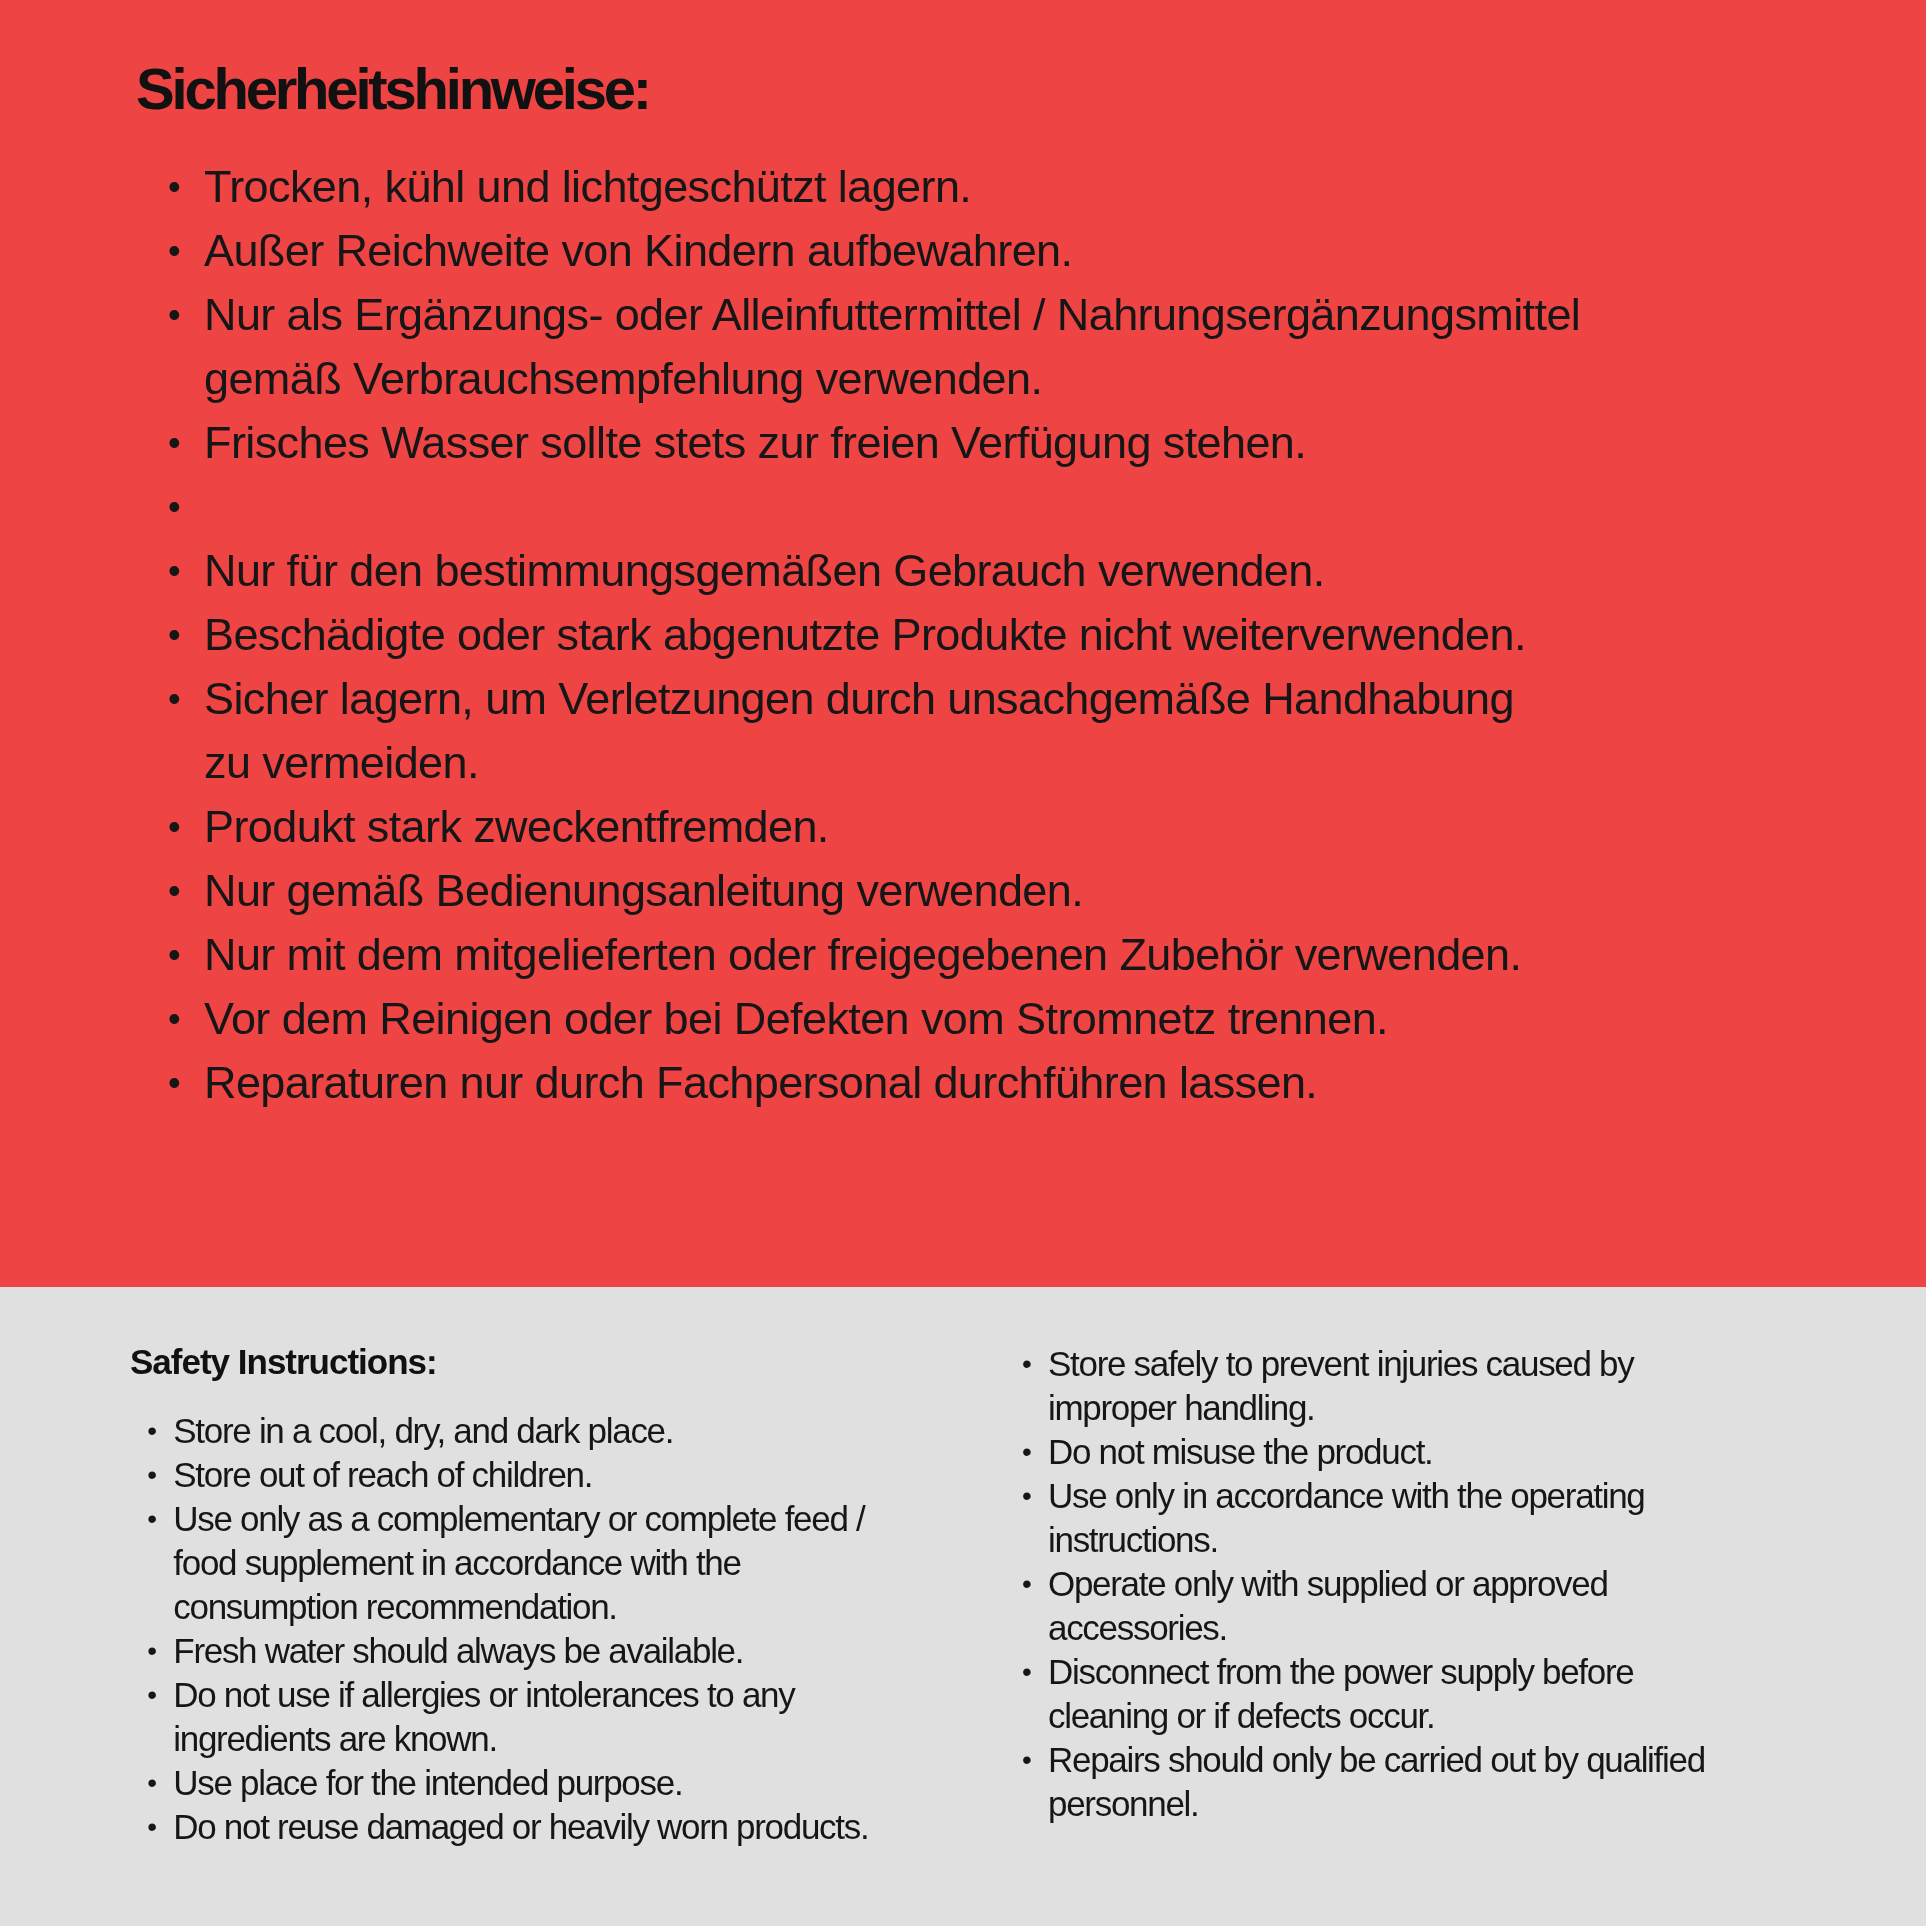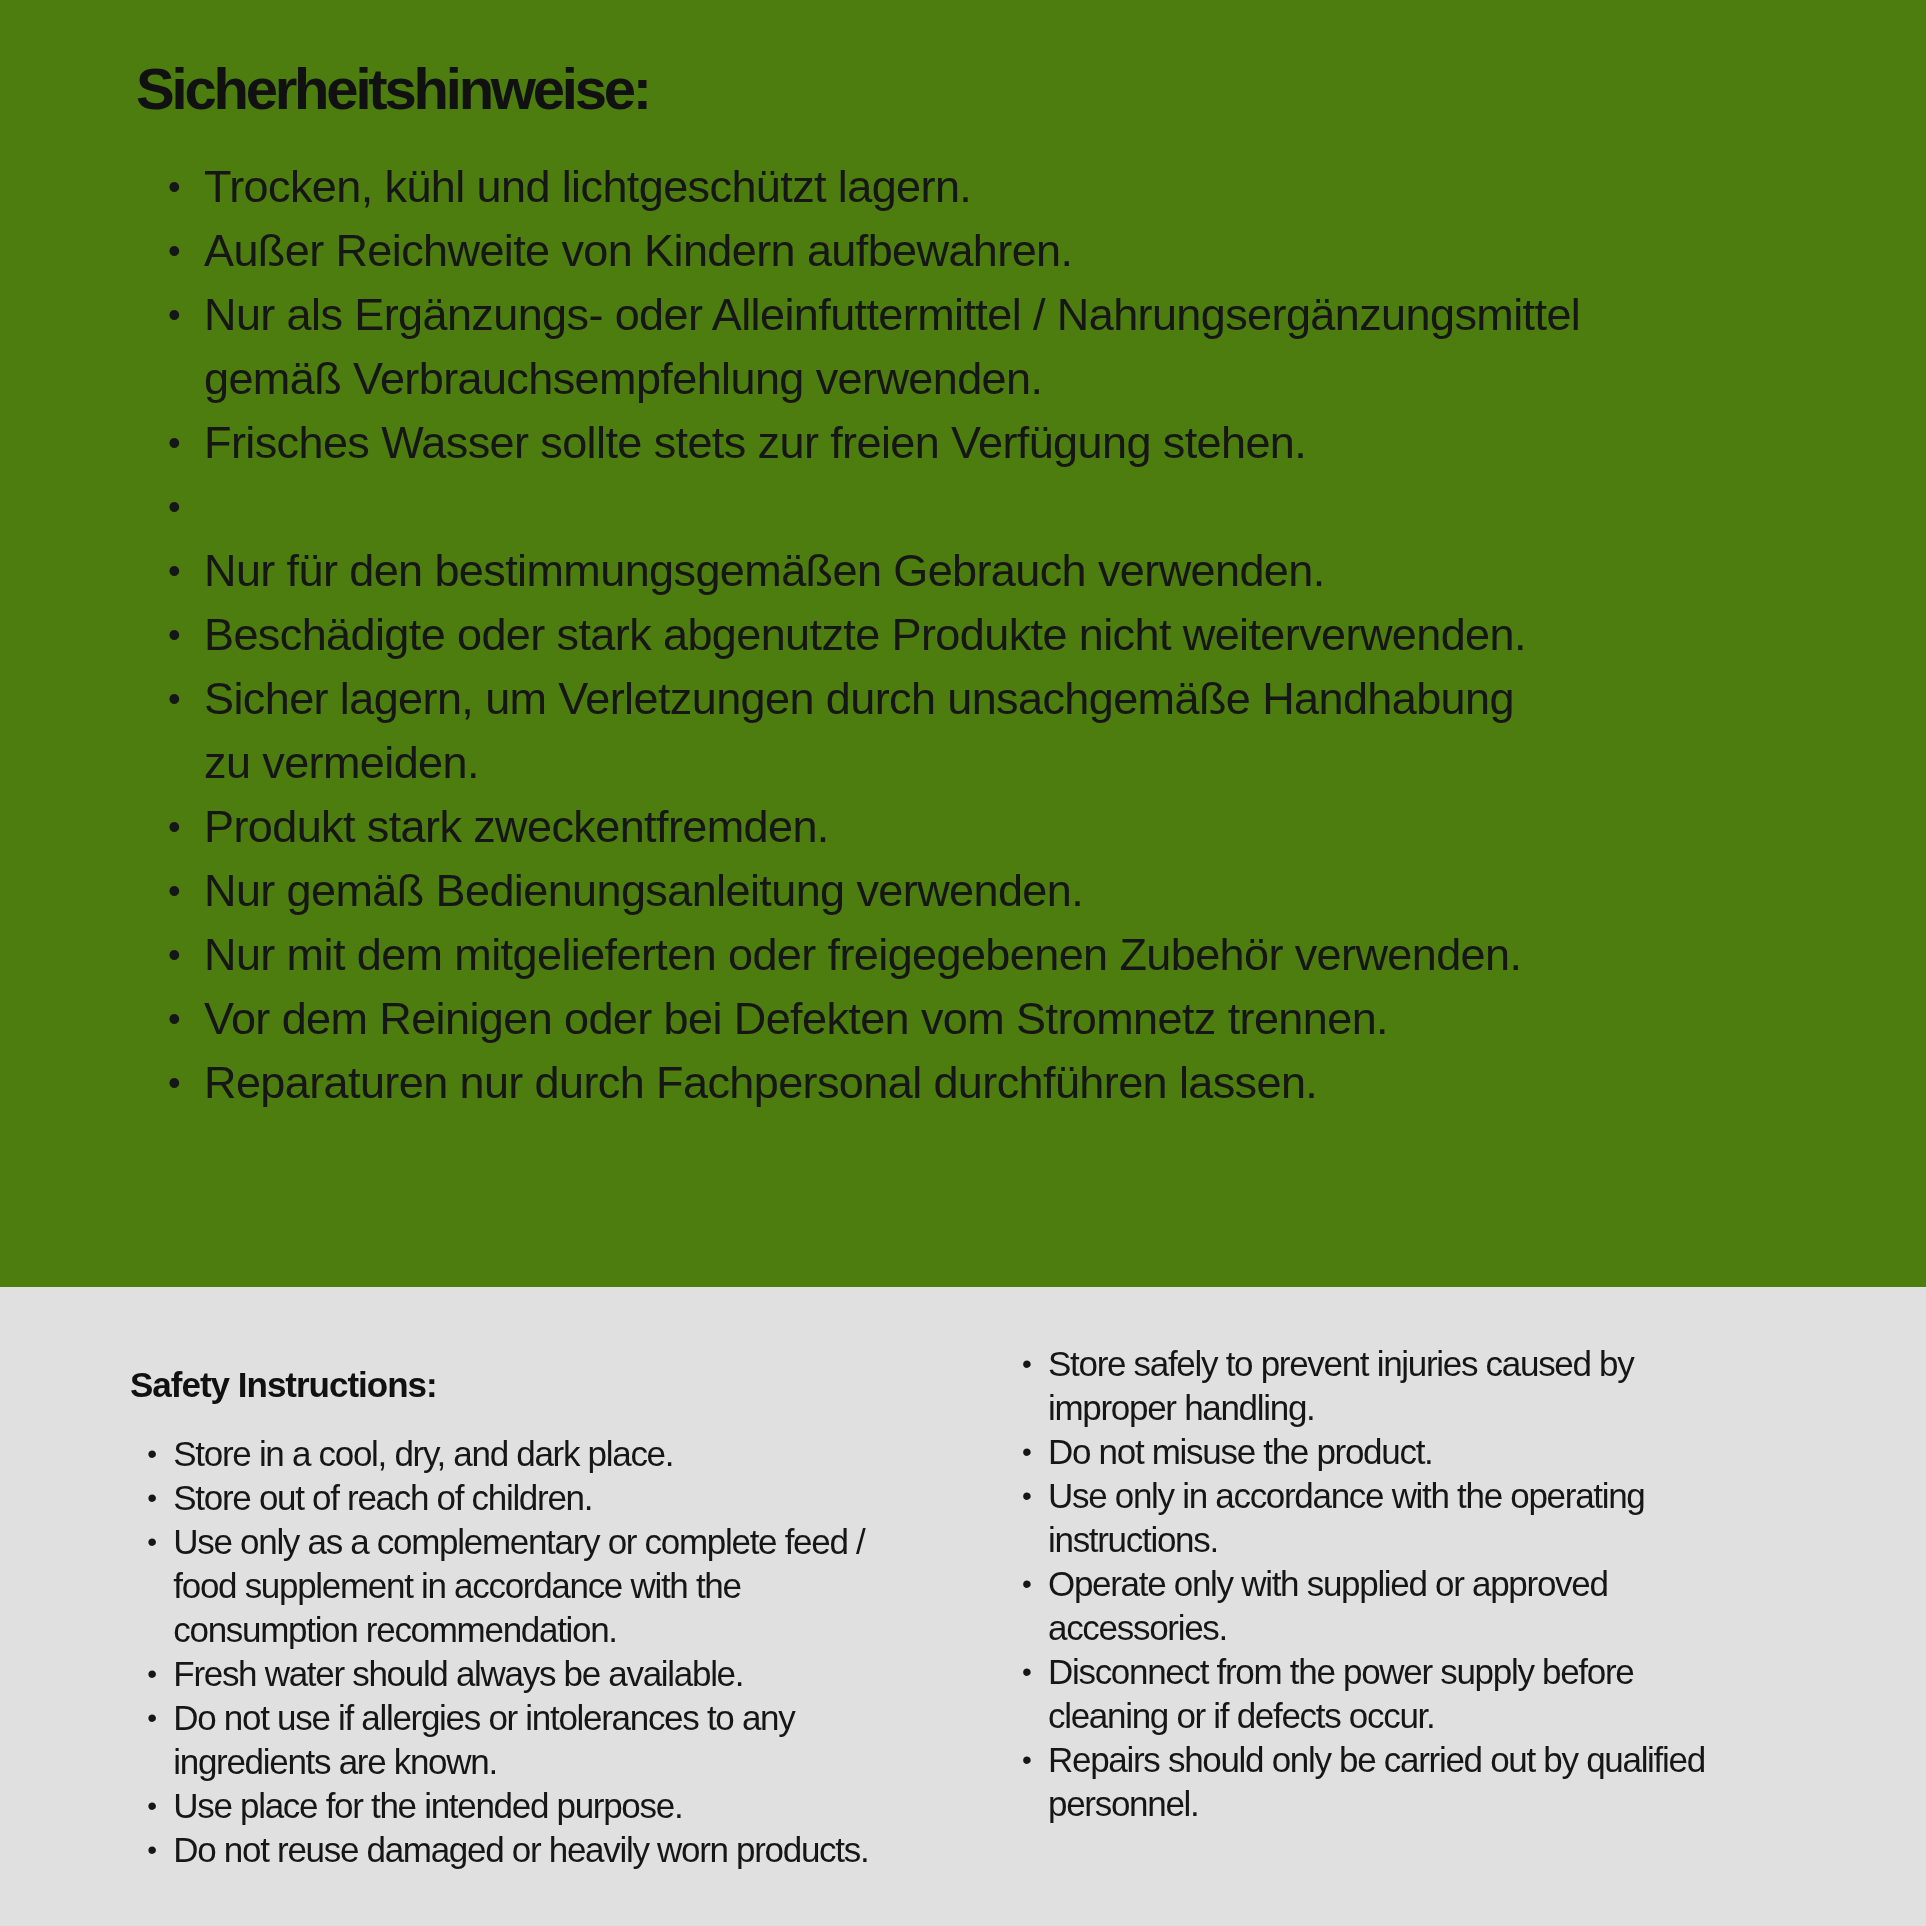--- a/index.html
+++ b/index.html
@@ -4,21 +4,21 @@
 <style>
   html, body {
     margin: 0;
     padding: 0;
     background: #ffffff;
   }
   .page {
     position: relative;
     width: 1926px;
     height: 1926px;
-    background: #4d7c0f;
+    background: #ef4444;
     overflow: hidden;
     font-family: "Liberation Sans", "DejaVu Sans", sans-serif;
     color: #161616;
   }
 
   
   .de-section {
     box-sizing: border-box;
     height: 1287px;
     padding: 55px 39px 0 136px;
@@ -49,21 +49,21 @@
   .en-section {
     box-sizing: border-box;
     height: 639px;
     background: #e0e0e0;
     padding: 0 39px 0 130px;
     display: flex;
   }
   .en-col-left {
     flex: none;
     width: 892px;
-    padding-top: 76px;
+    padding-top: 53px;
     box-sizing: border-box;
   }
   .en-col-right {
     flex: 1;
     padding-top: 55px;
   }
   .en-heading {
     margin: 0;
     font-size: 35px;
     font-weight: bold;

